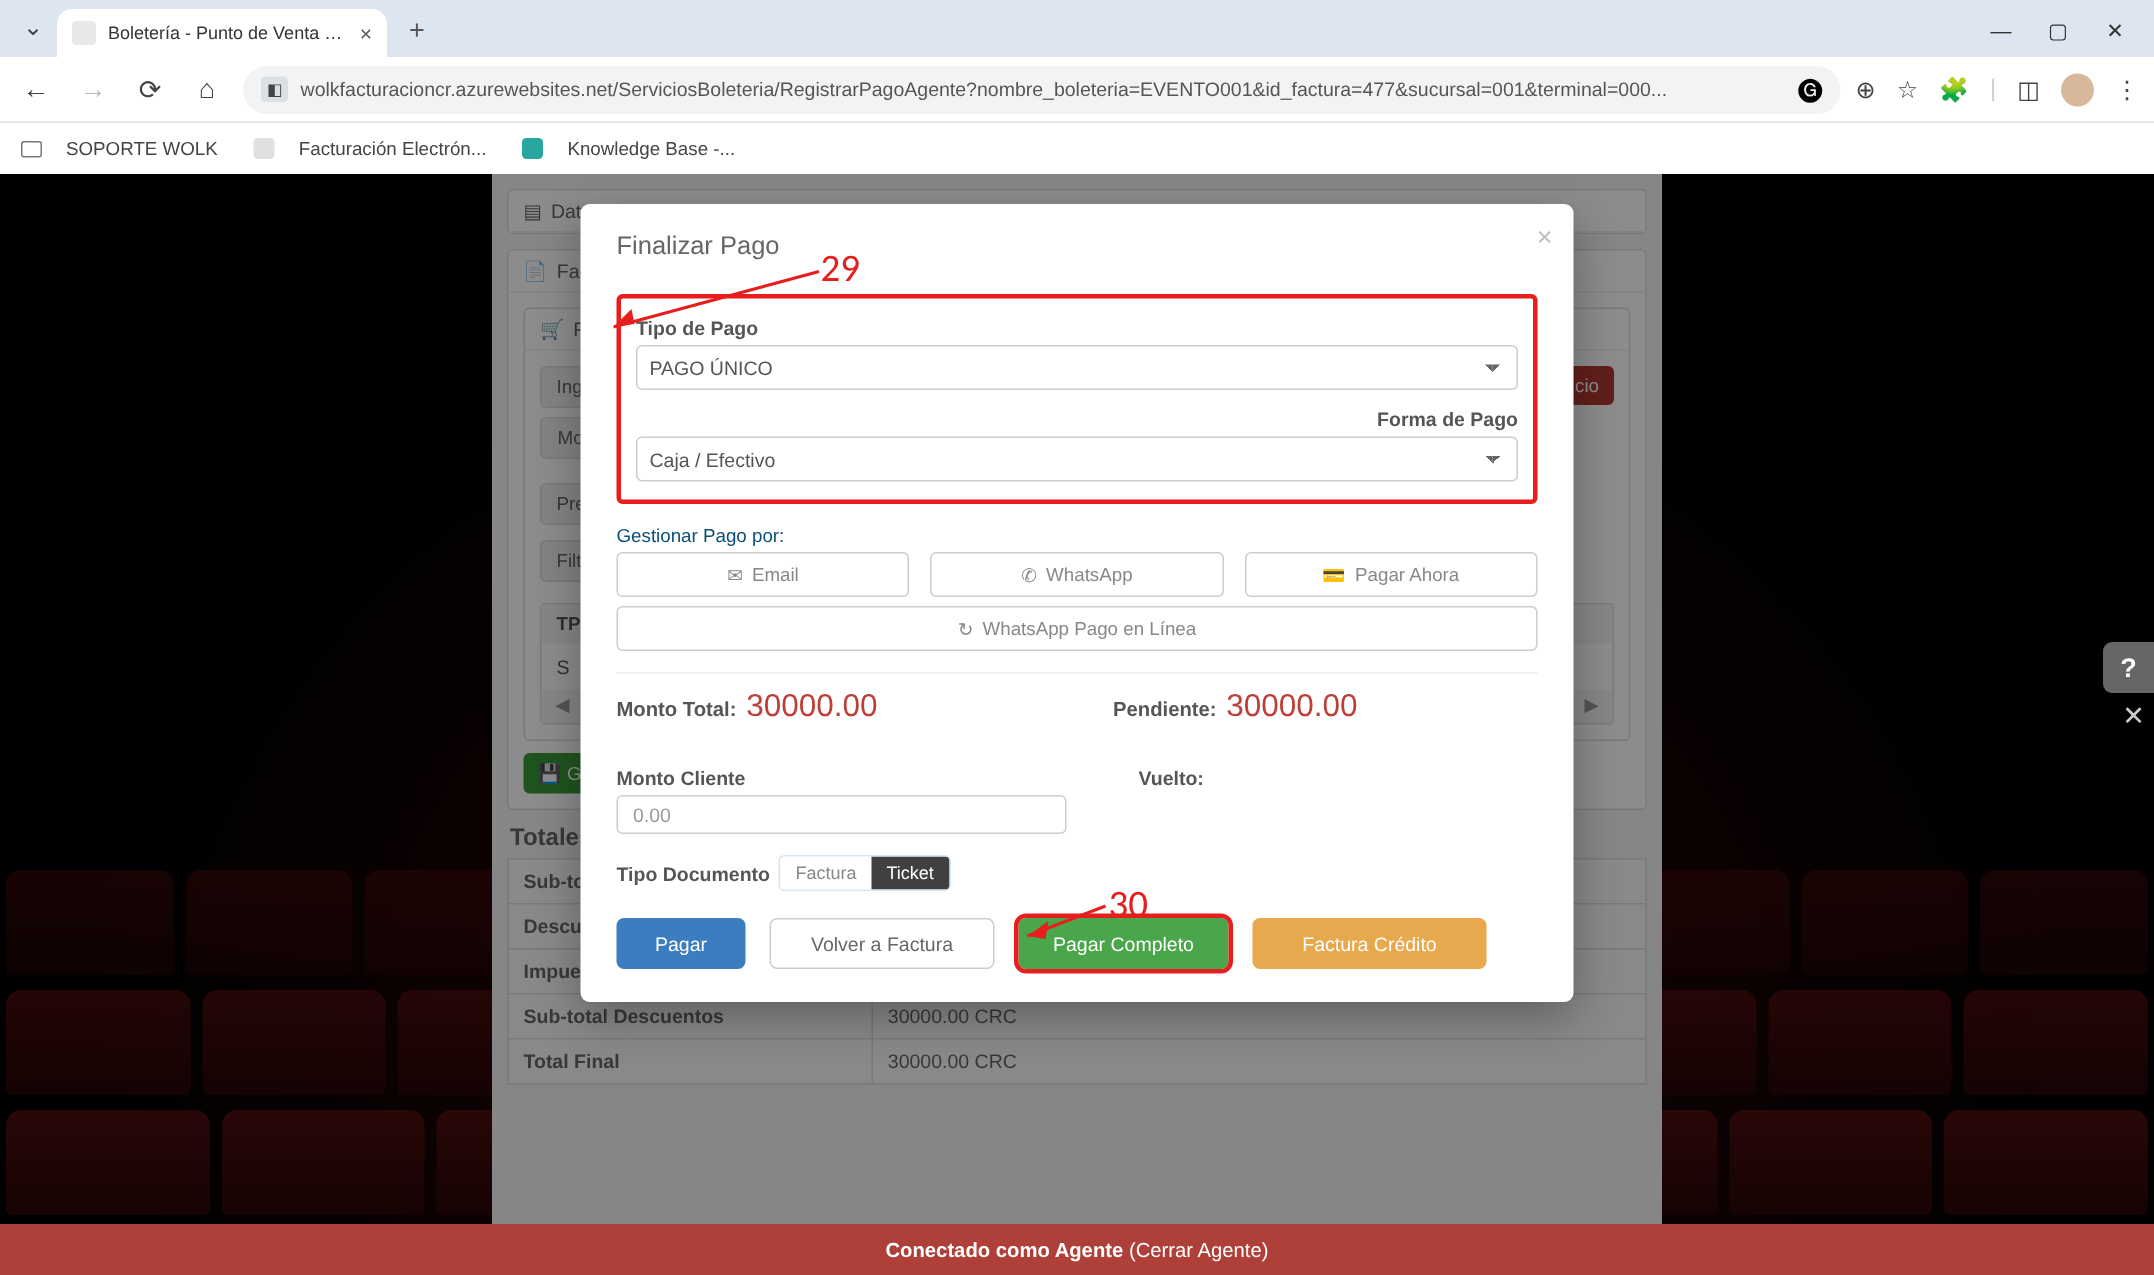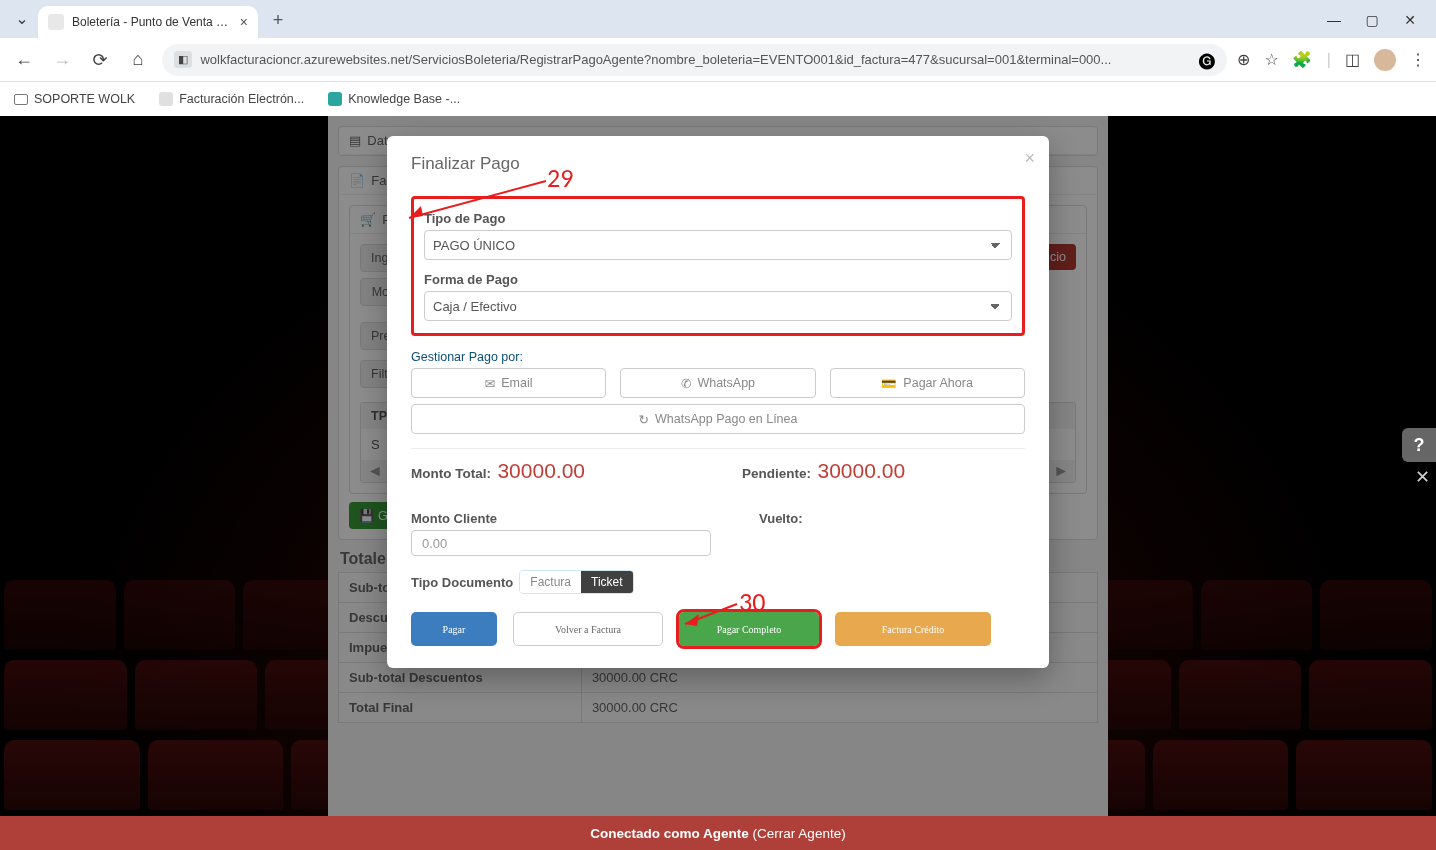--- a/index.html
+++ b/index.html
@@ -18,21 +18,21 @@
 
   .toolbar { height: 44px; background:#fff; display:flex; align-items:center; padding:0 10px; gap:10px; border-bottom:1px solid #e0e0e0;}
   .nav-icon { width:28px; height:28px; display:flex; align-items:center; justify-content:center; color:#444; font-size:18px; border-radius:50%; }
   .urlbar { flex:1; height:32px; background:#f1f3f4; border-radius:16px; display:flex; align-items:center; padding:0 12px; gap:8px; }
   .urlbar .site-chip { font-size:11px; background:#dde0e3; padding:2px 4px; border-radius:3px; color:#444; }
   .urlbar .url-text { flex:1; font-size:13px; color:#555; white-space:nowrap; overflow:hidden; text-overflow:ellipsis; }
   .tb-right { display:flex; gap:14px; align-items:center; color:#444; }
   .tb-right .avatar { width:22px; height:22px; border-radius:50%; background:#d8b89a; }
 
   .bookmarks { height:34px; background:#fff; display:flex; align-items:center; padding:0 14px; gap:24px; font-size:12.5px; color:#444; }
-  .bm-item { display:flex; align-items:center; gap:6px; }
+  .bm-item { display:flex; align-items:center; gap:16px; }
   .bm-folder { width:14px; height:11px; border:1px solid #777; border-radius:2px; }
   .bm-favicon { width:14px; height:14px; background:#e0e0e0; border-radius:3px; }
   .bm-favicon.teal { background:#2aa6a0; }
 
   
   .viewport { position:absolute; top:116px; left:0; right:0; bottom:0; background:#000; overflow:hidden; }
   .bg-theater { position:absolute; inset:0; background:
       radial-gradient(ellipse at 50% 80%, rgba(90,15,15,0.7) 0%, rgba(0,0,0,0.9) 65%);
   }
   .seat-row { position:absolute; left:0; right:0; height:70px; display:flex; gap:8px; padding:0 4px; }
@@ -79,21 +79,21 @@
   .amount-val { color:#c03e38; font-size:21px; font-weight:500; margin-left:2px;}
   .text-input { width:300px; height:26px; border:1px solid #ccc; border-radius:4px; padding:0 10px; font-size:13px; color:#555; }
   .text-input::placeholder { color:#999; }
 
   .doc-toggle { display:inline-flex; border-radius:4px; overflow:hidden; border:1px solid #cfe6f4; margin-left:6px;}
   .doc-toggle span { padding:4px 10px; font-size:12px; }
   .doc-inactive { background:#fff; color:#888; }
   .doc-active { background:#404040; color:#fff; }
 
   .btn-row-bottom { display:flex; gap:16px; margin-top:18px; }
-  .btn { height:34px; border:none; border-radius:5px; font-size:10px; padding:0 20px; color:#fff;font-family:Liberation Serif, serif; }
+  .btn { height:34px; border:none; border-radius:5px; font-size:13px; padding:0 20px; color:#fff; }
   .btn-blue { background:#3b7dbf; width:86px;}
   .btn-outline2 { background:#fff; border:1px solid #ccc; color:#666; width:150px;}
   .btn-green { background:#4aa64a; width:140px; outline:3px solid #e81e1e; }
   .btn-orange { background:#e8a84d; width:156px;}
 
   
   .annot-label { position:absolute; color:#e81e1e; font-size:26px; font-weight:500; font-family: Calibri, Arial, sans-serif; }
   .arrow { position:absolute; pointer-events:none; }
   .arrow line { stroke:#e81e1e; stroke-width:2; }
   .arrow polygon { fill:#e81e1e; }
@@ -266,21 +266,21 @@
   <div class="modal-backdrop"></div>
   <div class="modal">
     <div class="modal-close">×</div>
     <h2>Finalizar Pago</h2>
 
     <div class="annot-box">
       <div class="field-label">Tipo de Pago</div>
       <select class="select">
         <option>PAGO ÚNICO</option>
       </select>
-      <div class="field-label" style="margin-top:12px;">Forma de Pago</div>
+      <div class="field-label" style="margin-top:12px;text-align:right;">Forma de Pago</div>
       <select class="select">
         <option>Caja / Efectivo</option>
       </select>
     </div>
 
     <div class="link-text">Gestionar Pago por:</div>
     <div class="btn-row">
       <button class="btn-outline">✉ <span>Email</span></button>
       <button class="btn-outline">✆ <span>WhatsApp</span></button>
       <button class="btn-outline">💳 <span>Pagar Ahora</span></button>

